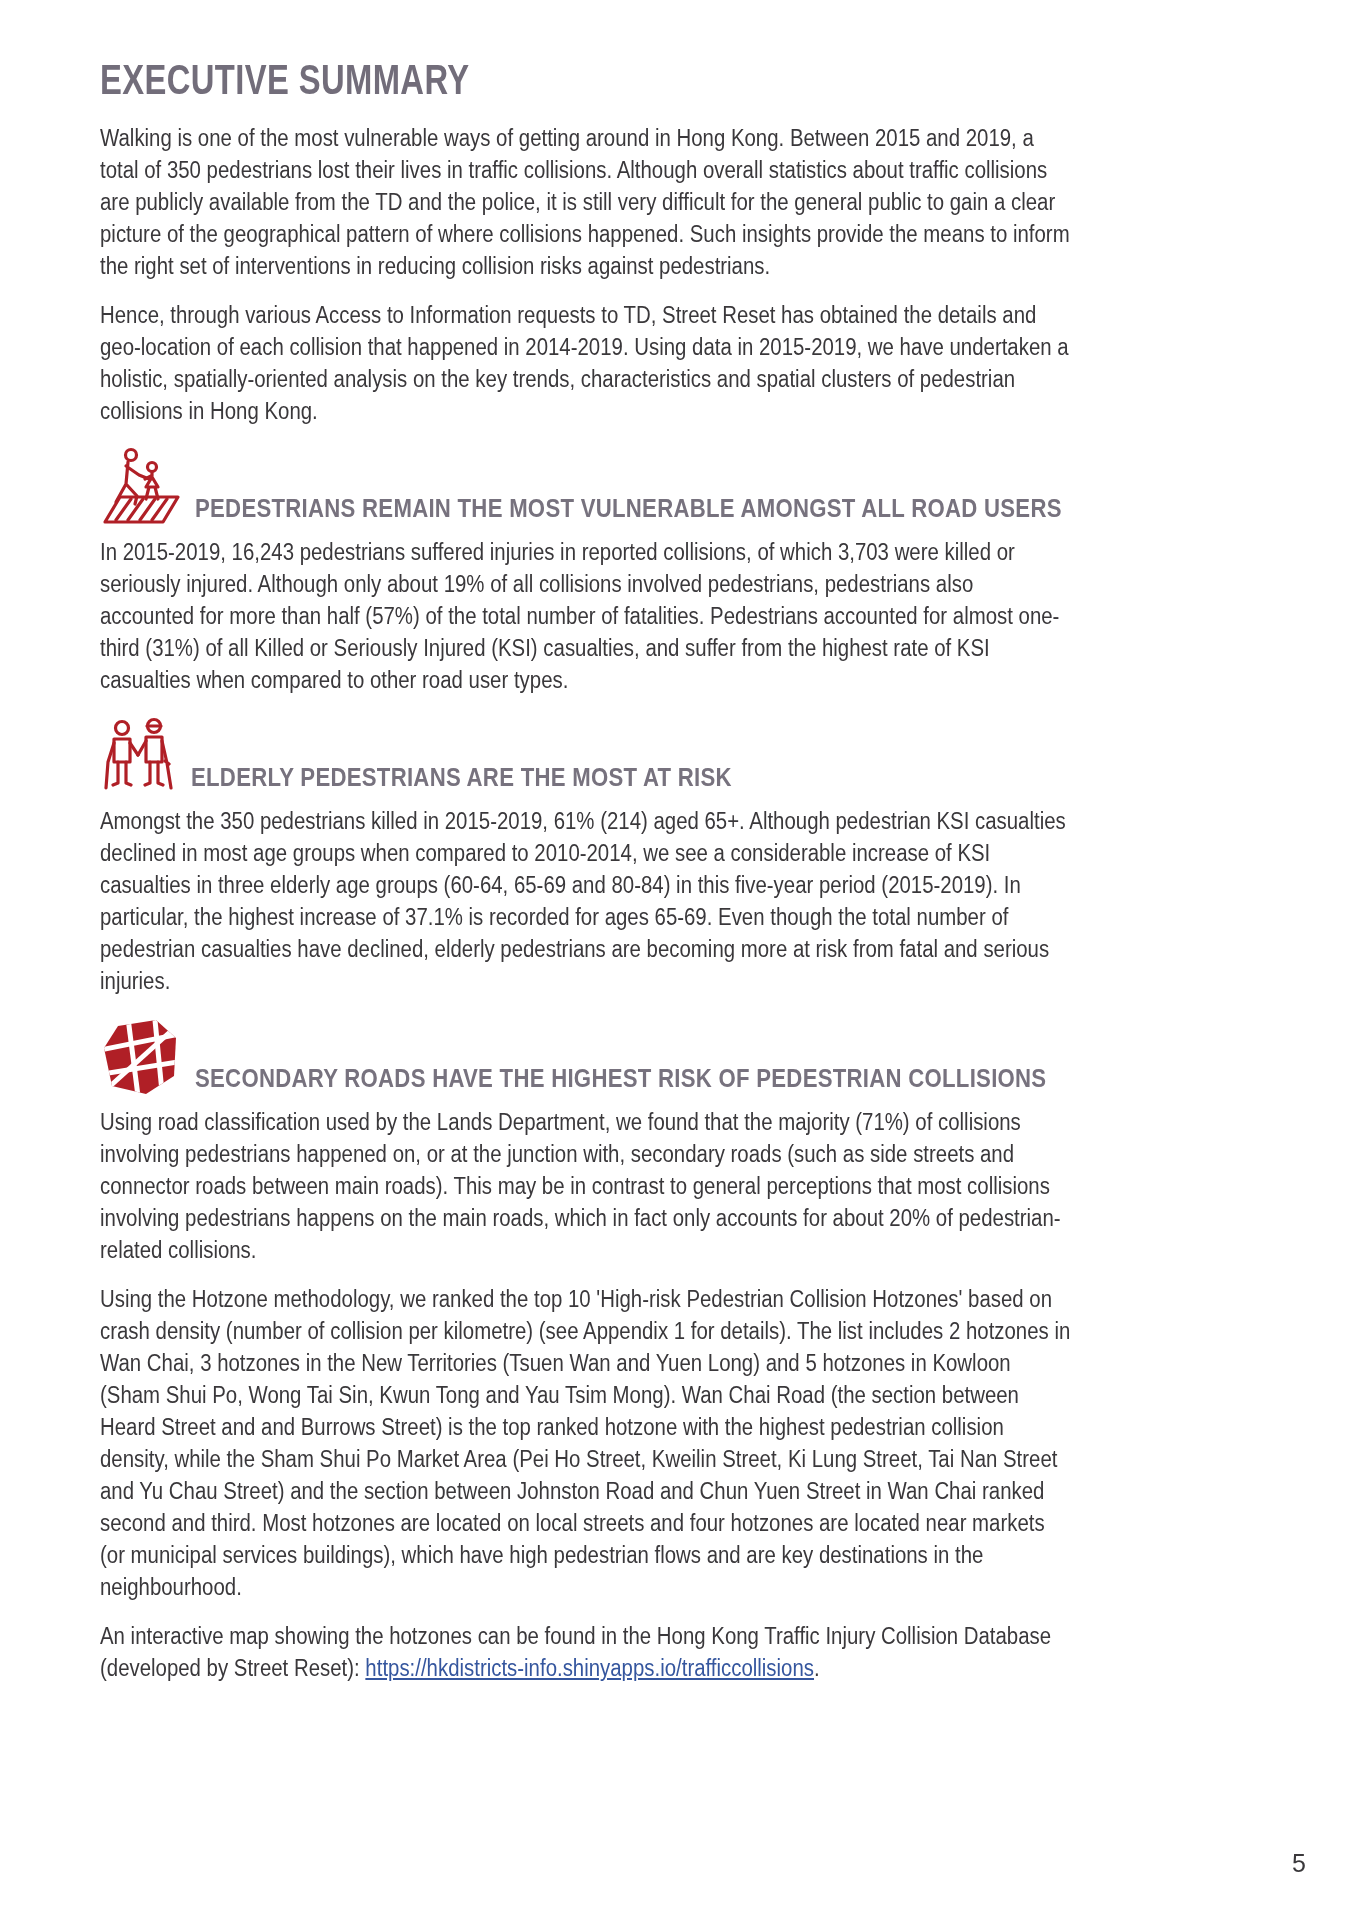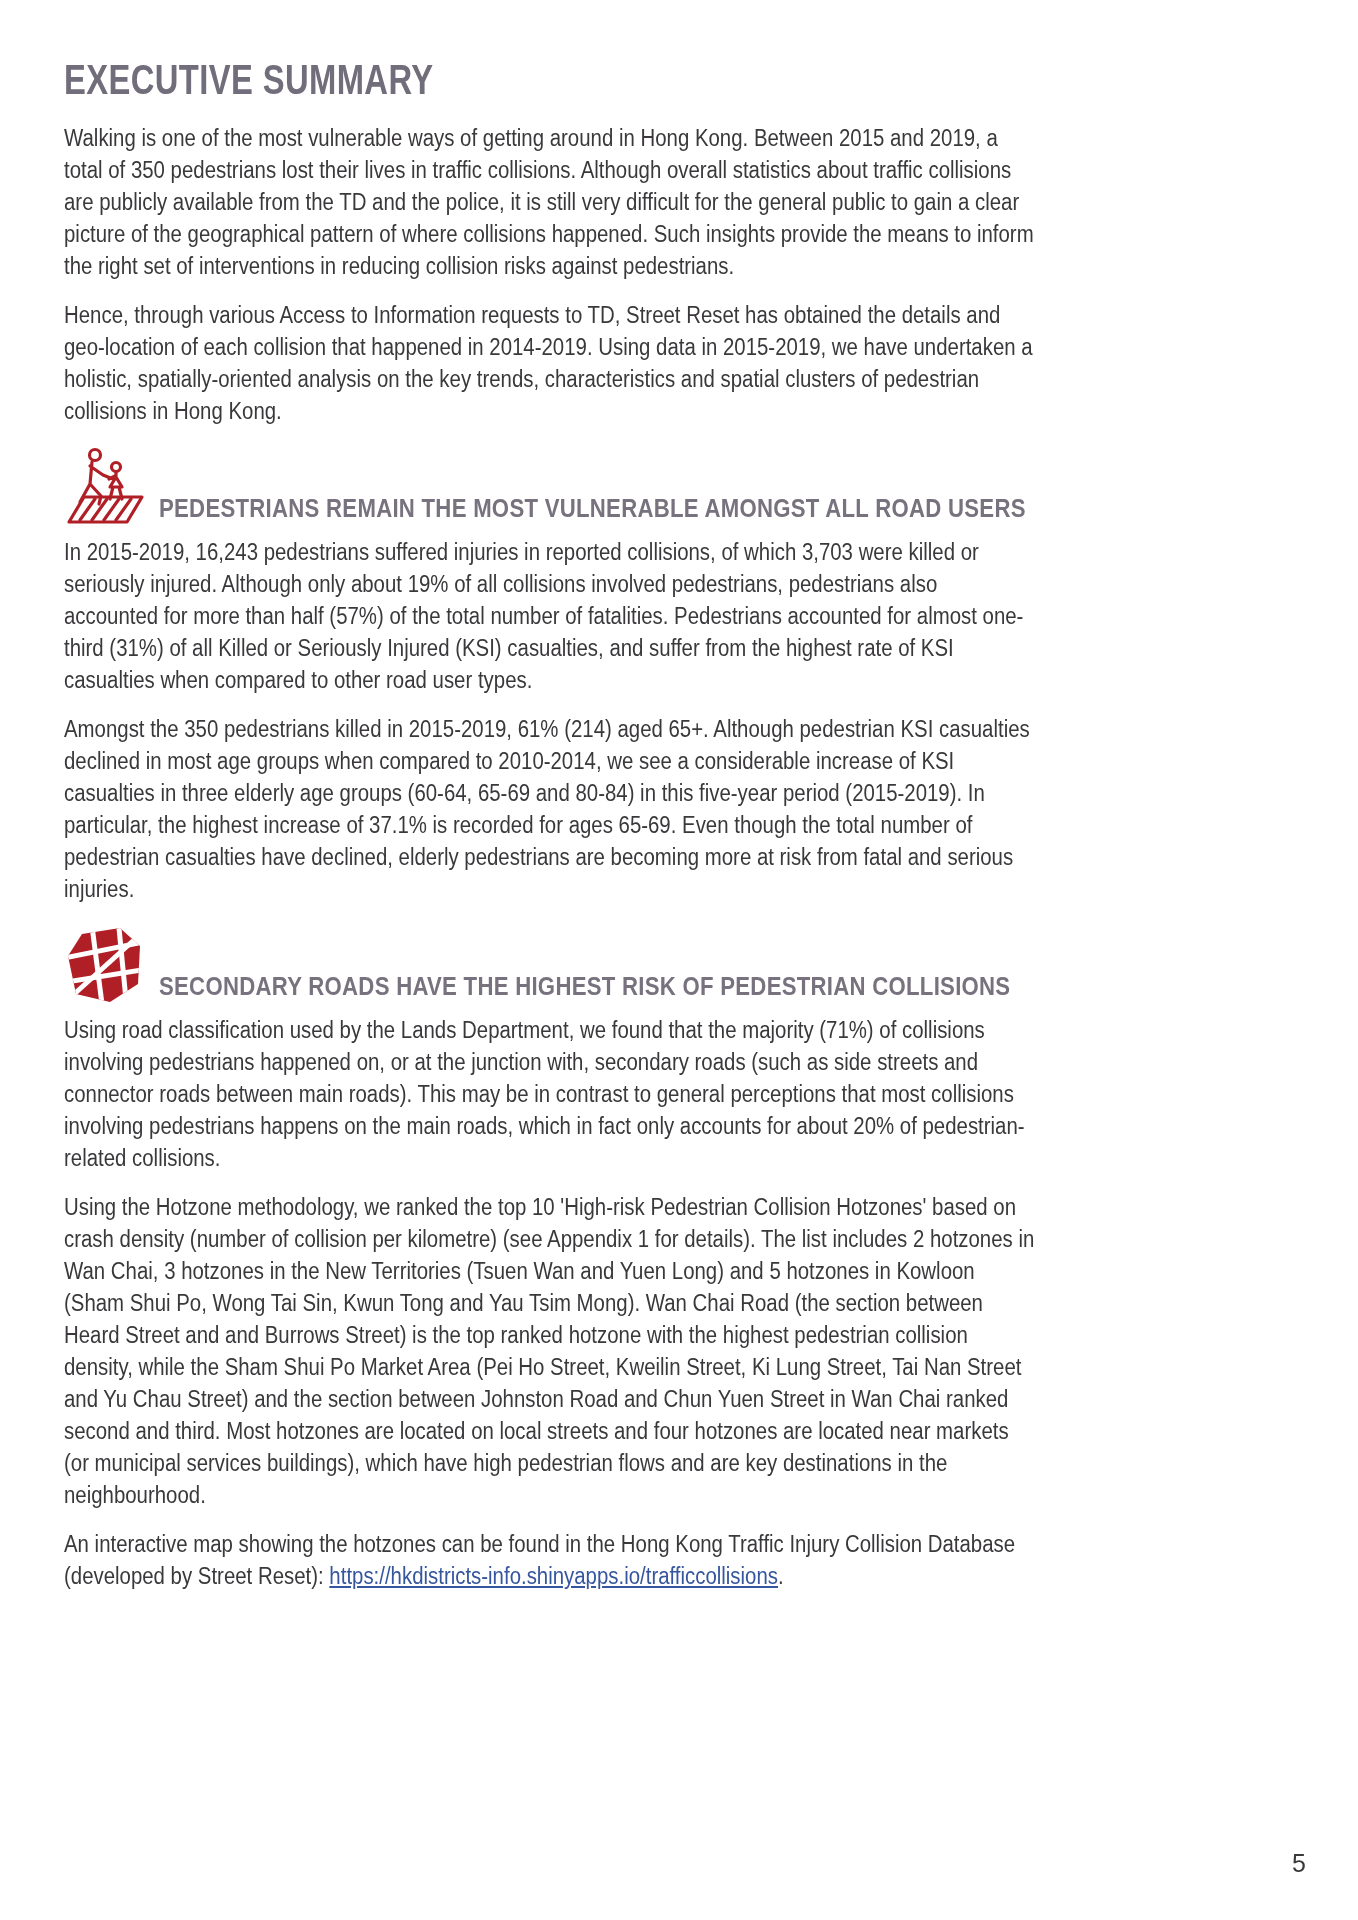--- a/index.html
+++ b/index.html
@@ -6,21 +6,21 @@
   body {
     width: 1358px; height: 1920px;
     overflow: hidden;
     position: relative;
     font-family: "Liberation Sans", sans-serif;
     color: #3a383b;
   }
   .page {
     position: relative;
     width: 1358px; height: 1920px;
-    padding: 56px 0 0 64px;
+    padding: 56px 0 0 100px;
     box-sizing: border-box;
   }
   
   .cond {
     transform: scaleX(0.887);
     transform-origin: 0 0;
   }
   h1.title {
     font-size: 42px;
     font-weight: bold;
@@ -96,20 +96,36 @@
             <path d="M52,26 L52,33 M46,41 L52,31 L58,41 Z M49,41 L46,53 M55,41 L58,53 M51,30 L45,33"></path>
           </g>
         </svg>
       </span>
       <h2 class="sec-title">PEDESTRIANS REMAIN THE MOST VULNERABLE AMONGST ALL ROAD USERS</h2>
     </div>
     <p class="body cond">In 2015-2019, 16,243 pedestrians suffered injuries in reported collisions, of which 3,703 were killed or seriously injured. Although only about 19% of all collisions involved pedestrians, pedestrians also accounted for more than half (57%) of the total number of fatalities. Pedestrians accounted for almost one-third (31%) of all Killed or Seriously Injured (KSI) casualties, and suffer from the highest rate of KSI casualties when compared to other road user types.</p>
   </div>
 
   <div class="section">
+    <div class="sec-head">
+      <span class="sec-icon">
+        <svg width="76" height="78" viewBox="0 0 76 78">
+          <g class="ico">
+            <circle cx="22" cy="11" r="6.5"></circle>
+            <path d="M14,22 L30,22 L30,45 L14,45 Z"></path>
+            <path d="M14,26 L8,45 M30,26 L38,38 M18,45 L18,66 L13,68 M26,45 L26,66 L31,68 M8,45 L6,71"></path>
+            <circle cx="54" cy="9" r="6.5"></circle>
+            <path d="M47,9 L61,9"></path>
+            <path d="M46,20 L62,20 L62,45 L46,45 Z"></path>
+            <path d="M46,24 L38,38 M62,24 L67,46 M50,45 L50,66 L45,68 M58,45 L58,66 L63,68 M67,46 L71,71 M65,44 L69,47"></path>
+          </g>
+        </svg>
+      </span>
+      <h2 class="sec-title">ELDERLY PEDESTRIANS ARE THE MOST AT RISK</h2>
+    </div>
     <p class="body cond">Amongst the 350 pedestrians killed in 2015-2019, 61% (214) aged 65+. Although pedestrian KSI casualties declined in most age groups when compared to 2010-2014, we see a considerable increase of KSI casualties in three elderly age groups (60-64, 65-69 and 80-84) in this five-year period (2015-2019). In particular, the highest increase of 37.1% is recorded for ages 65-69. Even though the total number of pedestrian casualties have declined, elderly pedestrians are becoming more at risk from fatal and serious injuries.</p>
   </div>
 
   <div class="section">
     <div class="sec-head">
       <span class="sec-icon">
         <svg width="80" height="78" viewBox="0 0 80 78">
           <defs>
             <clipPath id="mapclip">
                 <polygon points="18,8 56,2 76,20 74,58 46,76 12,68 4,30"></polygon>

